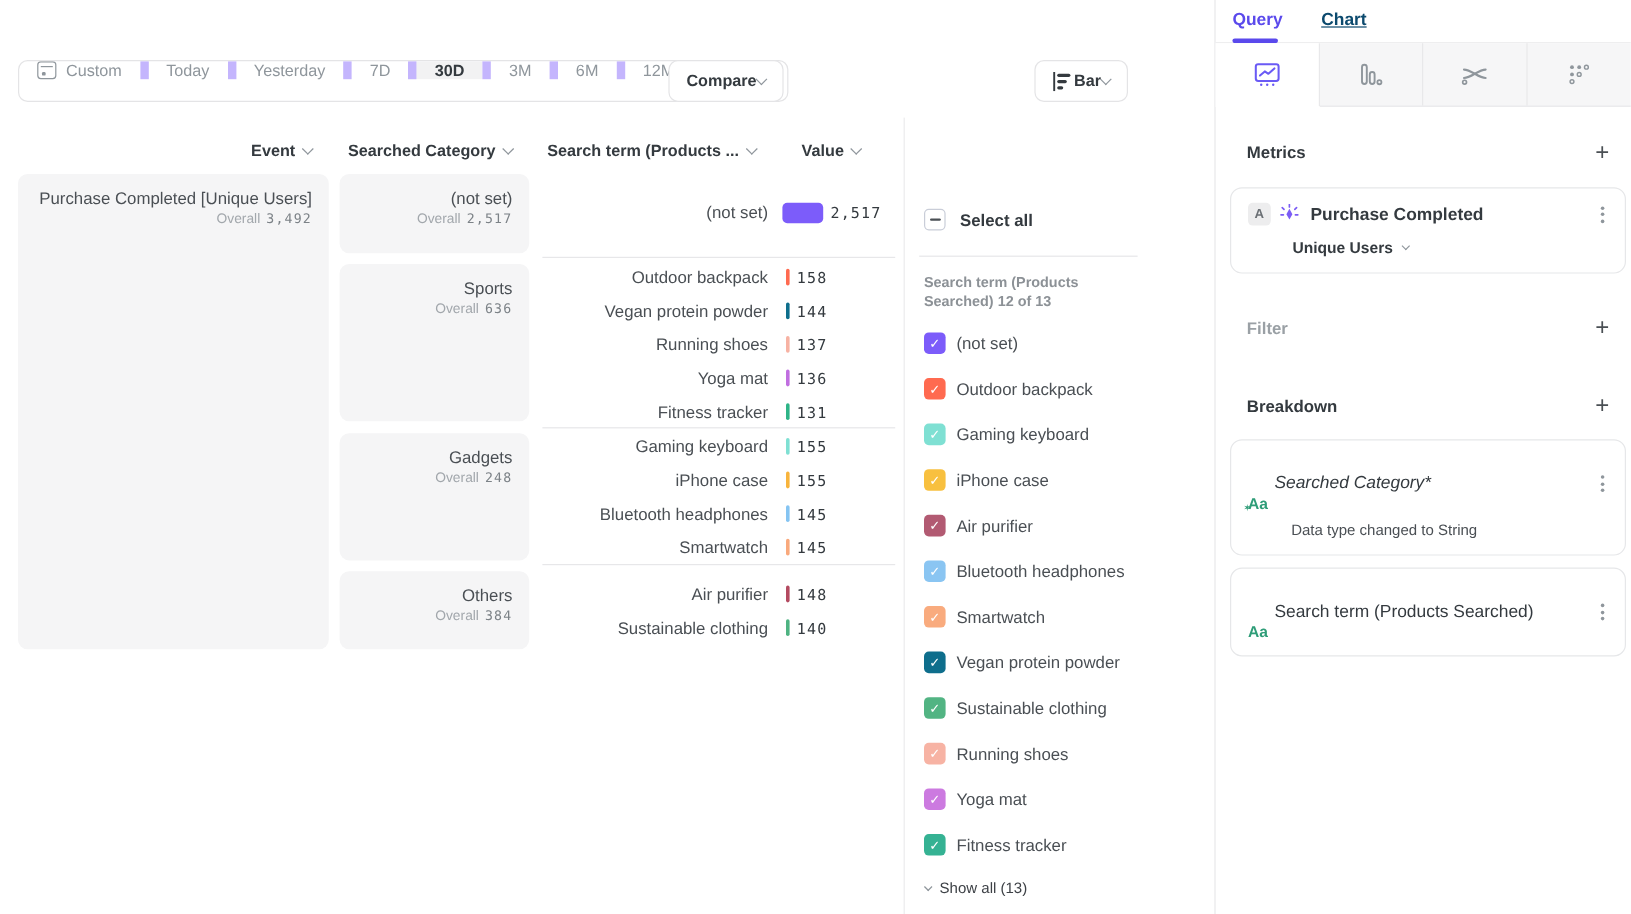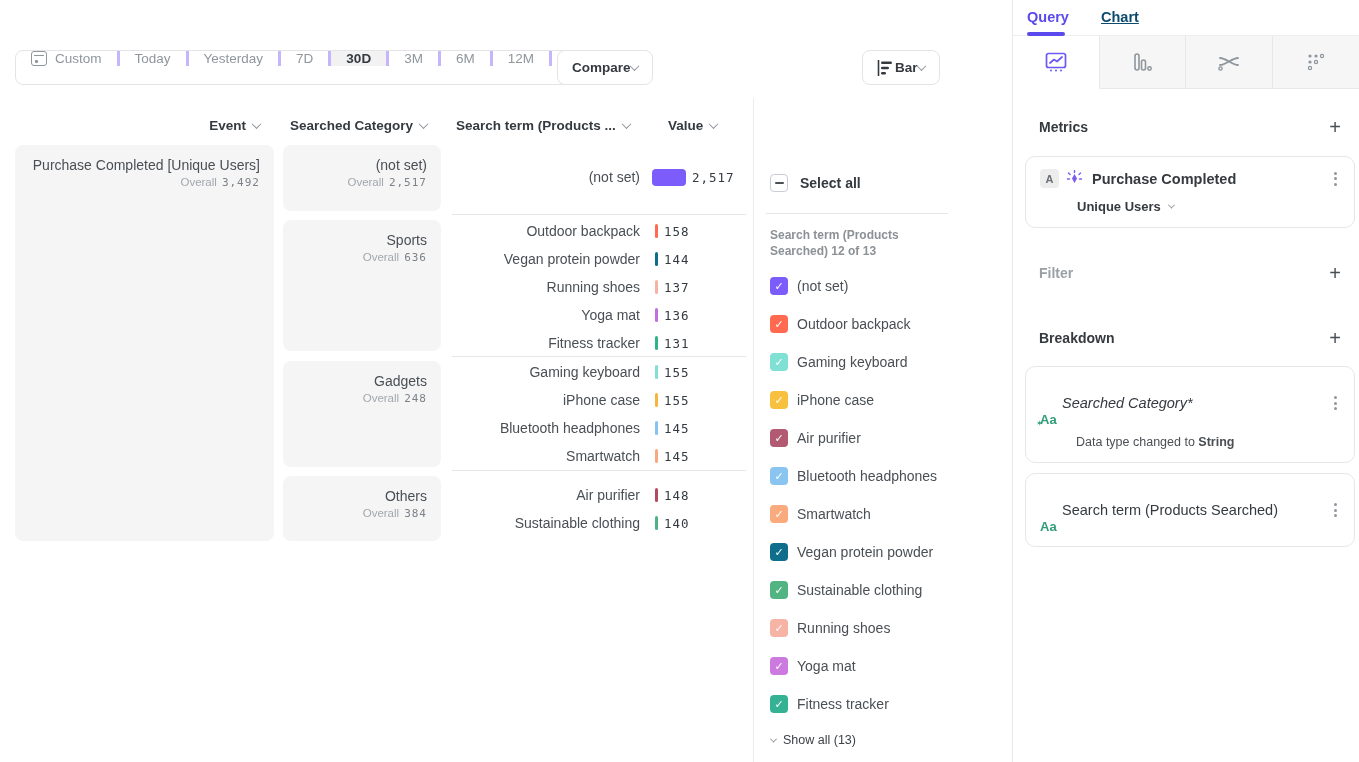--- a/index.html
+++ b/index.html
@@ -1,21 +1,21 @@
 <!DOCTYPE html>
 <html><head>
 <meta charset="utf-8">
 <style>
   * { margin:0; padding:0; box-sizing:border-box; }
   html,body { width:1359px; height:762px; background:#fff; font-family:"Liberation Sans","DejaVu Sans",sans-serif; overflow:hidden; }
   #app { position:relative; width:1359px; height:762px; background:#fff; color:#3d4146; }
 
   
   .seg-control { position:absolute; left:15px; top:50px; height:35px; display:flex; align-items:flex-start; border:1px solid #e4e4e6; border-radius:8px; background:#fff; overflow:hidden; }
-  .seg { display:flex; align-items:center; gap:8px; padding:0 15px; font-size:13.5px; color:#8f969c; border-left:3px solid #c4b5fd; cursor:pointer; white-space:nowrap; }
+  .seg { display:flex; align-items:center; gap:8px; padding:0 15px; font-size:13.5px; color:#8f969c; border-left:7px solid #c4b5fd; cursor:pointer; white-space:nowrap; }
   .seg:first-child { border-left:none; }
   .seg.sel { background:#f2f2f3; color:#343a3f; font-weight:bold; }
   .btn { position:absolute; height:35px; display:flex; align-items:center; gap:0; padding:4px 14px; border:1px solid #e4e4e6; border-radius:8px; background:#fff; font-size:13.5px; color:#343a3f; font-weight:bold; cursor:pointer; }
   #compare-btn { left:557px; top:50px; }
   #bar-btn { left:862px; top:50px; }
   .chv { width:7px; height:7px; border-right:1.6px solid #8f969c; border-bottom:1.6px solid #8f969c; transform:rotate(45deg) translate(-1px,-1px); display:inline-block; }
   .cal { width:16px; height:15px; border:1.5px solid #8f969c; border-radius:3px; position:relative; }
   .cal:before { content:""; position:absolute; left:2px; right:2px; top:3px; border-top:1.5px solid #8f969c; }
   .cal:after { content:""; position:absolute; left:3px; bottom:2px; width:3px; height:3px; background:#8f969c; border-radius:1px; }
 
@@ -87,21 +87,21 @@
   .m-title { font-size:14.5px; font-weight:bold; color:#343a3f; flex:1; }
   .kebab { width:14px; display:flex; flex-direction:column; align-items:center; gap:2.5px; cursor:pointer; }
   .kebab i { width:3px; height:3px; border-radius:50%; background:#8f969c; }
   .m-measure { display:flex; align-items:center; gap:8px; padding:11px 0 13px 51px; font-size:13px; font-weight:bold; color:#343a3f; cursor:pointer; }
   .m-measure .chv { width:5px; height:5px; }
   .aa { font-size:13px; font-weight:bold; color:#2f9d78; flex:none; width:22px; position:relative;margin-top:33px; }
   .aa.star:after { content:"\2736"; position:absolute; left:-4px; top:7px; font-size:8px; color:#2f9d78; }
   .b-title { font-size:14.5px; color:#343a3f; flex:1; }
   .b-title.it { font-style:italic; }
   .b-note { padding:8px 0 13px 50px; font-size:12.5px; color:#4a4f54; }
-  .b-note b { font-weight:bold; }
+  .b-note b { font-weight:normal; }
 </style>
 </head>
 <body>
 
 <div id="app">
 
   <div class="seg-control">
     <div class="seg">
       <span class="cal"></span>
       <span>Custom</span>

